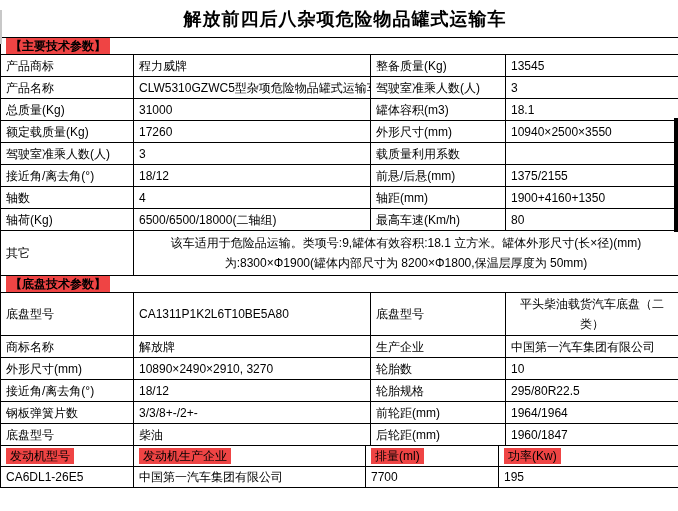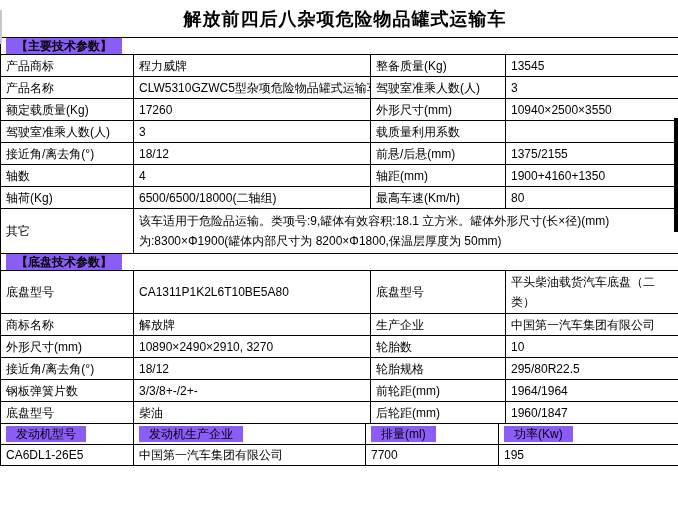--- a/index.html
+++ b/index.html
@@ -33,29 +33,30 @@
     padding: 1px 5px;
     height: 19px;
     vertical-align: middle;
     overflow: hidden;
     white-space: nowrap;
     line-height: 18px;
   }
   table.spec td.wrap {
     white-space: normal;
     line-height: 20px;
+    text-align: center;
   }
   tr.section-row td {
     height: 14px;
     font-weight: bold;
     line-height: 14px;
   }
   .hl {
-    background: #8b5cf6;
-    padding: 1px 10px;
+    background: #ef4444;
+    padding: 1px 4px;
   }
   tr.tall td { height: 40px; vertical-align: middle; }
   tr.notes td { height: 42px; vertical-align: middle; }
   table.engine td { height: 15px; }
   table.engine tr.eng-data td { height: 17px; border-radius: 8px; }
   table.engine { margin-top: -1px; }
   .right-artifact {
     position: absolute;
     right: 0px;
     top: 118px;
@@ -95,20 +96,26 @@
     <td>产品商标</td>
     <td>程力威牌</td>
     <td>整备质量(Kg)</td>
     <td>13545</td>
   </tr>
   <tr>
     <td>产品名称</td>
     <td>CLW5310GZWC5型杂项危险物品罐式运输车</td>
     <td>驾驶室准乘人数(人)</td>
     <td>3</td>
+  </tr>
+  <tr>
+    <td>总质量(Kg)</td>
+    <td>31000</td>
+    <td>罐体容积(m3)</td>
+    <td>18.1</td>
   </tr>
   <tr>
     <td>额定载质量(Kg)</td>
     <td>17260</td>
     <td>外形尺寸(mm)</td>
     <td>10940×2500×3550</td>
   </tr>
   <tr>
     <td>驾驶室准乘人数(人)</td>
     <td>3</td>

